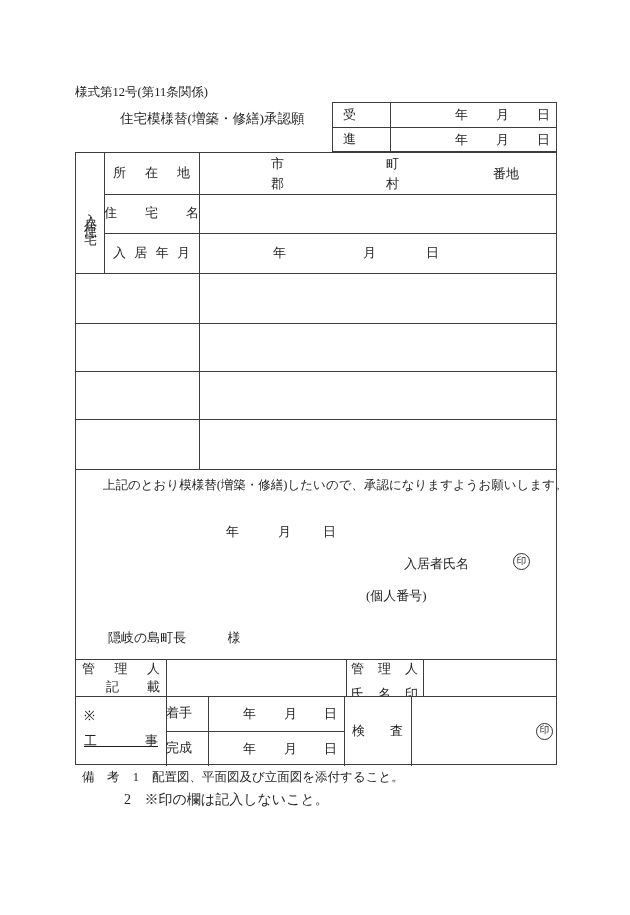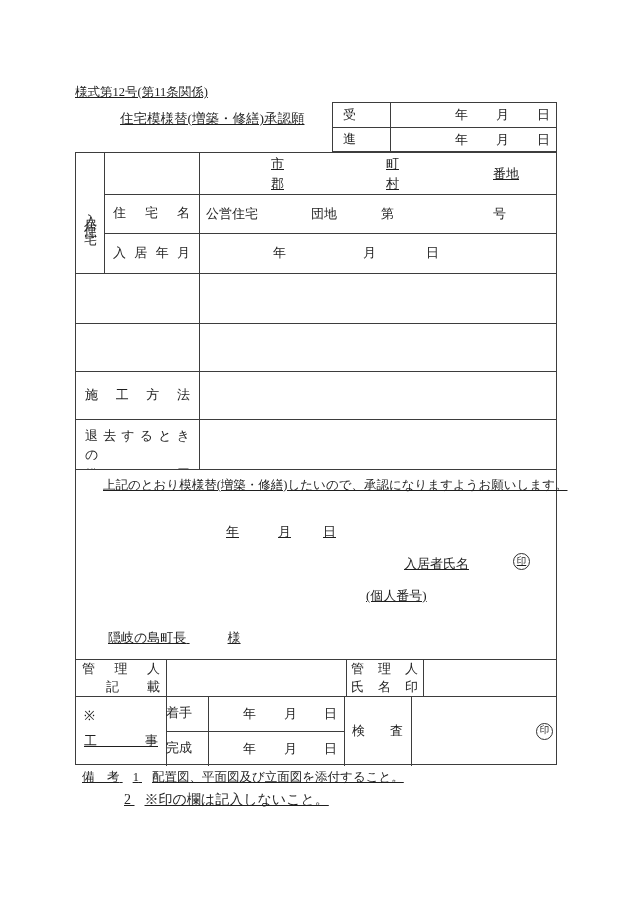--- a/index.html
+++ b/index.html
@@ -2,21 +2,21 @@
 <html><head>
 <meta charset="utf-8">
 <style>
   * { margin:0; padding:0; box-sizing:border-box; }
   html,body { background:#fff; }
   body {
     width:630px; height:915px; position:relative;
     font-family:"Liberation Serif","DejaVu Serif",serif;
     color:#1f1f1f; font-size:13px;
   }
-  .abs { position:absolute;text-decoration:underline; }
+  .abs { position:absolute; }
   .hl { position:absolute; height:1px; background:#3d3d3d; }
   .vl { position:absolute; width:1px; background:#3d3d3d; }
   .box { position:absolute; border:1px solid #3d3d3d; background:#fff; }
   .jline { text-align:justify; text-align-last:justify; text-justify:inter-character; }
   .cline { }
   .cell { position:absolute; overflow:hidden; }
   .cellspan { position:absolute; top:50%; transform:translateY(-50%); white-space:nowrap; }
   .vlabel {
     position:absolute; writing-mode:vertical-rl; text-orientation:upright;
     display:flex; align-items:center; justify-content:center; letter-spacing:6px;
@@ -70,54 +70,44 @@
   <div class="vl" style="left:90px;  top:506px; height:107px;"></div>
   <div class="vl" style="left:270px; top:506px; height:37px;"></div>
   <div class="vl" style="left:347px; top:506px; height:37px;"></div>
   <div class="vl" style="left:132px; top:543px; height:70px;"></div>
   <div class="vl" style="left:268px; top:543px; height:70px;"></div>
   <div class="vl" style="left:335px; top:543px; height:70px;"></div>
   <div class="hl" style="left:90px;  top:578px; width:178px;"></div>
 
   <div class="vlabel" style="left:0; top:0; width:28px; height:120px; padding-top:4px;">入居住宅</div>
 
+  <div class="cell jline" style="left:28px; top:0; width:95px; height:41px; line-height:40px; padding:0 9px;">所　在　地</div>
   <div class="cell" style="left:123px; top:0; width:359px; height:41px;">
     <span class="abs" style="left:72px;  top:2px;">市</span>
     <span class="abs" style="left:72px;  top:22px;">郡</span>
     <span class="abs" style="left:187px; top:2px;">町</span>
     <span class="abs" style="left:187px; top:22px;">村</span>
     <span class="abs" style="left:294px; top:12px;">番地</span>
   </div>
 
-  <div class="cell jline" style="left:28px; top:41px; width:95px; height:39px; line-height:38px; padding:0 9px;">住　宅　名</div>
-  <div class="cell" style="left:123px; top:41px; width:359px; height:39px;">
-    <span class="cellspan" style="left:7px;">公営住宅</span>
-    <span class="cellspan" style="left:112px;">団地</span>
-    <span class="cellspan" style="left:182px;">第</span>
-    <span class="cellspan" style="left:294px;">号</span>
-  </div>
+  <div class="cell jline" style="left:28px; top:41px; width:95px; height:39px; line-height:38px; padding:0 0;">住　宅　名</div>
 
   <div class="cell jline" style="left:28px; top:80px; width:95px; height:40px; line-height:39px; padding:0 9px;">入 居 年 月 日</div>
   <div class="cell" style="left:123px; top:80px; width:359px; height:40px;">
     <span class="cellspan" style="left:74px;">年</span>
     <span class="cellspan" style="left:164px;">月</span>
     <span class="cellspan" style="left:227px;">日</span>
   </div>
 
   <div class="cell" style="left:123px; top:120px; width:359px; height:50px;"></div>
 
   <div class="cell" style="left:123px; top:170px; width:359px; height:48px;"></div>
 
-  <div class="cell jline" style="left:0; top:218px; width:123px; height:48px; line-height:47px; padding:0 9px;">施　工　方　法</div>
   <div class="cell" style="left:123px; top:218px; width:359px; height:48px;"></div>
 
-  <div class="cell" style="left:0; top:266px; width:123px; height:50px; padding:7px 9px 0;">
-    <div class="jline" style="line-height:19px;">退 去 す る と き の</div>
-    <div class="jline" style="line-height:22px;">措　置</div>
-  </div>
   <div class="cell" style="left:123px; top:266px; width:359px; height:50px;"></div>
 
   <div class="abs nowrap" style="left:27px; top:324px; font-size:12.5px;">上記のとおり模様替(増築・修繕)したいので、承認になりますようお願いします。</div>
 
   <div class="abs dateflex" style="left:150px; top:370px; justify-content:flex-start;">
     <span>年</span>
     <span style="margin-left:39px;">月</span>
     <span style="margin-left:32px;">日</span>
   </div>
 
@@ -137,21 +127,21 @@
     <span style="margin-left:38px;">様</span>
   </div>
 
   <div class="cell" style="left:0; top:506px; width:90px; height:37px; padding:1px 6px 0;">
     <div class="jline" style="line-height:18px;">管　理　人</div>
     <div class="jline" style="line-height:18px;margin-left:24px;">記　載　欄</div>
   </div>
   <div class="cell" style="left:90px; top:506px; width:180px; height:37px;"></div>
   <div class="cell" style="left:270px; top:506px; width:77px; height:37px; padding:1px 5px 0;">
     <div class="jline" style="line-height:18px;">管　理　人</div>
-    <div class="jline" style="line-height:18px;">氏　名　印</div>
+    <div class="jline" style="line-height:18px;margin-top:7px;">氏　名　印</div>
   </div>
   <div class="cell" style="left:347px; top:506px; width:135px; height:37px;"></div>
 
   <div class="cell" style="left:0; top:543px; width:90px; height:70px; padding:7px 8px 0;">
     <div style="line-height:25px;">※</div>
     <div class="jline" style="line-height:25px;text-decoration:underline;">工　事</div>
   </div>
 
   <div class="cell cline" style="left:90px; top:543px; width:42px; height:35px; line-height:34px;">着手</div>
   <div class="cell dateflex" style="left:132px; top:543px; width:136px; height:35px; padding-right:7px;">

